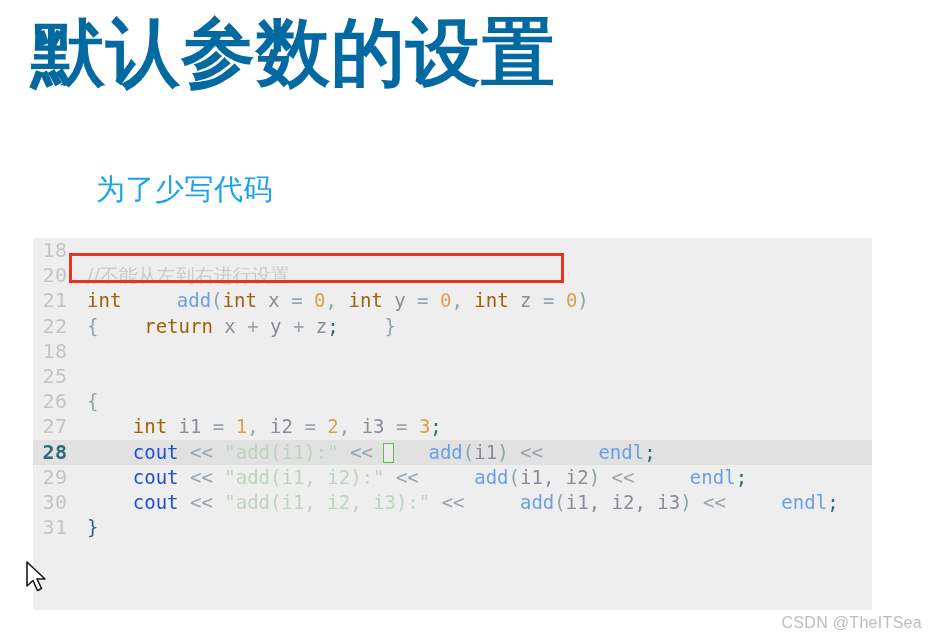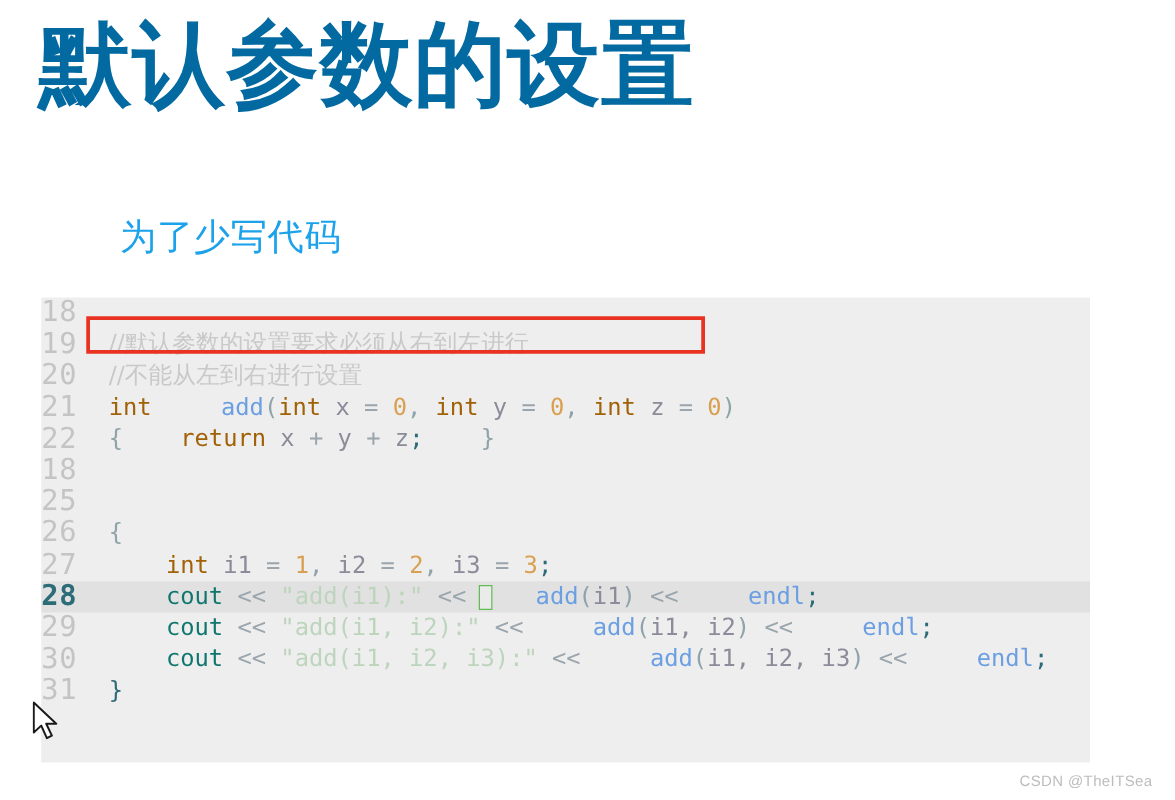--- a/index.html
+++ b/index.html
@@ -65,24 +65,24 @@
   }
   .code-row.active {
     background: #e1e1e1;
   }
 
   .ln {
     position: absolute;
     left: 0;
     top: 0;
     width: 44px;
-    text-align: left;
+    text-align: center;
     color: #c4c4c4;
     font-family: "DejaVu Sans Mono", "Liberation Mono", monospace;
-    font-size: 23px;
+    font-size: 20px;
     letter-spacing: 0.5px;
   }
   .code-row.active .ln {
     color: #2c6b78;
     font-weight: bold;
   }
 
   .code-text {
     position: absolute;
     left: 54px;
@@ -90,21 +90,21 @@
     white-space: pre;
   }
 
   
   .t-cmt  { color: #c9c9c9; font-family: "DejaVu Sans", "Liberation Sans", sans-serif; font-size: 19px; }
   .t-kw   { color: #a16207; }
   .t-fn   { color: #6b9fe2; margin-left: 44px; }
   .t-num  { color: #d8a050; }
   .t-plain{ color: #8b8b99; }
   .t-str  { color: #bdd4bd; }
-  .t-cout { color: #0f766e; }
+  .t-cout { color: #1d4ed8; }
   .t-op   { color: #9aa5ad; }
   .t-punc { color: #8fa3ab; }
   .t-semi { color: #2c6b78; }
 
   
   #annotation-box {
     position: absolute;
     left: 36px;
     top: 15px;
     width: 495px;
@@ -125,21 +125,21 @@
     box-sizing: border-box;
     background: rgba(255,255,255,0.35);
     pointer-events: none;
   }
 
   
   #watermark {
     position: absolute;
     right: 18px;
     bottom: 8px;
-    font-size: 12px;
+    font-size: 16px;
     color: #bdbdbd;
     letter-spacing: 0.3px;
     font-family: "Liberation Sans", "DejaVu Sans", sans-serif;
   }
 
   
   #mouse-cursor {
     position: absolute;
     left: 26px;
     top: 561px;
@@ -155,24 +155,20 @@
 
 <div id="slide-subtitle">为了少写代码</div>
 
 <div id="code-panel">
 
   <div class="code-row">
     <span class="ln">18</span>
     <span class="code-text"></span>
   </div>
 
-  <div class="code-row">
-    <span class="ln">19</span>
-    <span class="code-text"><span class="t-cmt">//默认参数的设置要求必须从右到左进行</span></span>
-  </div>
 
   <div class="code-row">
     <span class="ln">20</span>
     <span class="code-text"><span class="t-cmt">//不能从左到右进行设置</span></span>
   </div>
 
   <div class="code-row">
     <span class="ln">21</span>
     <span class="code-text"><span class="t-kw">int</span><span class="t-plain"> </span><span class="t-fn">add</span><span class="t-punc">(</span><span class="t-kw">int</span><span class="t-plain"> x </span><span class="t-op">= </span><span class="t-num">0</span><span class="t-punc">, </span><span class="t-kw">int</span><span class="t-plain"> y </span><span class="t-op">= </span><span class="t-num">0</span><span class="t-punc">, </span><span class="t-kw">int</span><span class="t-plain"> z </span><span class="t-op">= </span><span class="t-num">0</span><span class="t-punc">)</span></span>
   </div>

